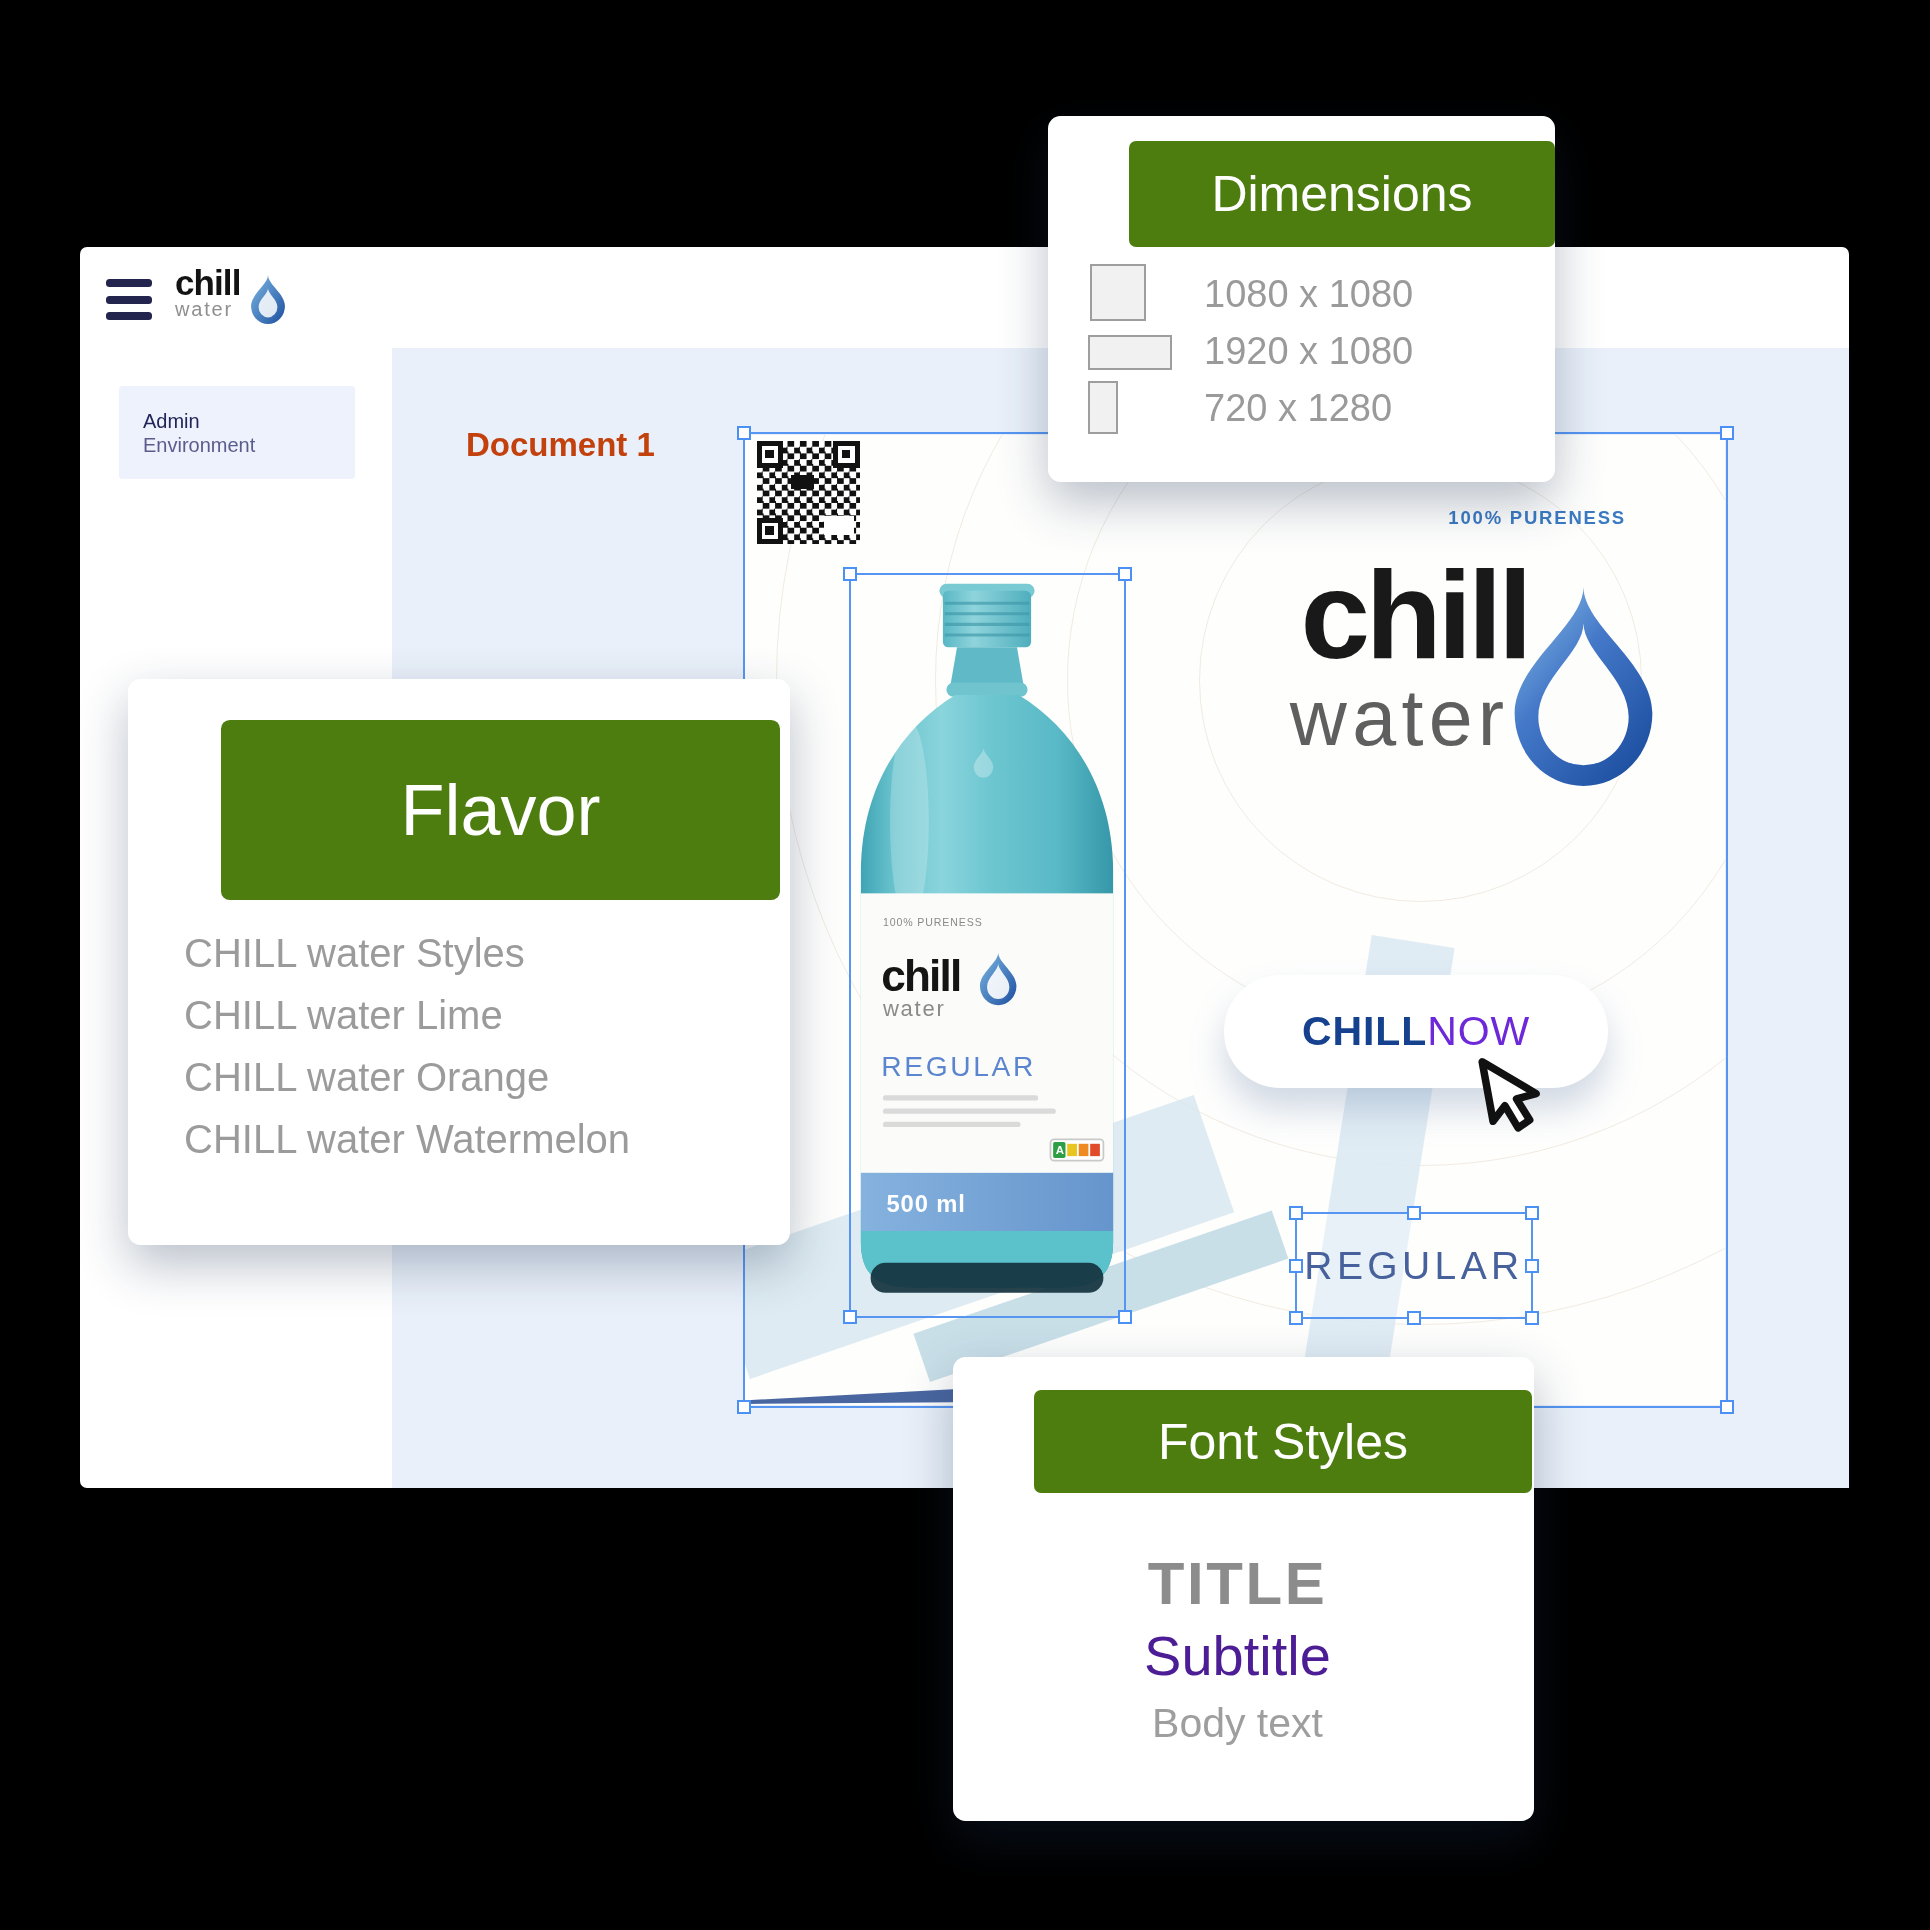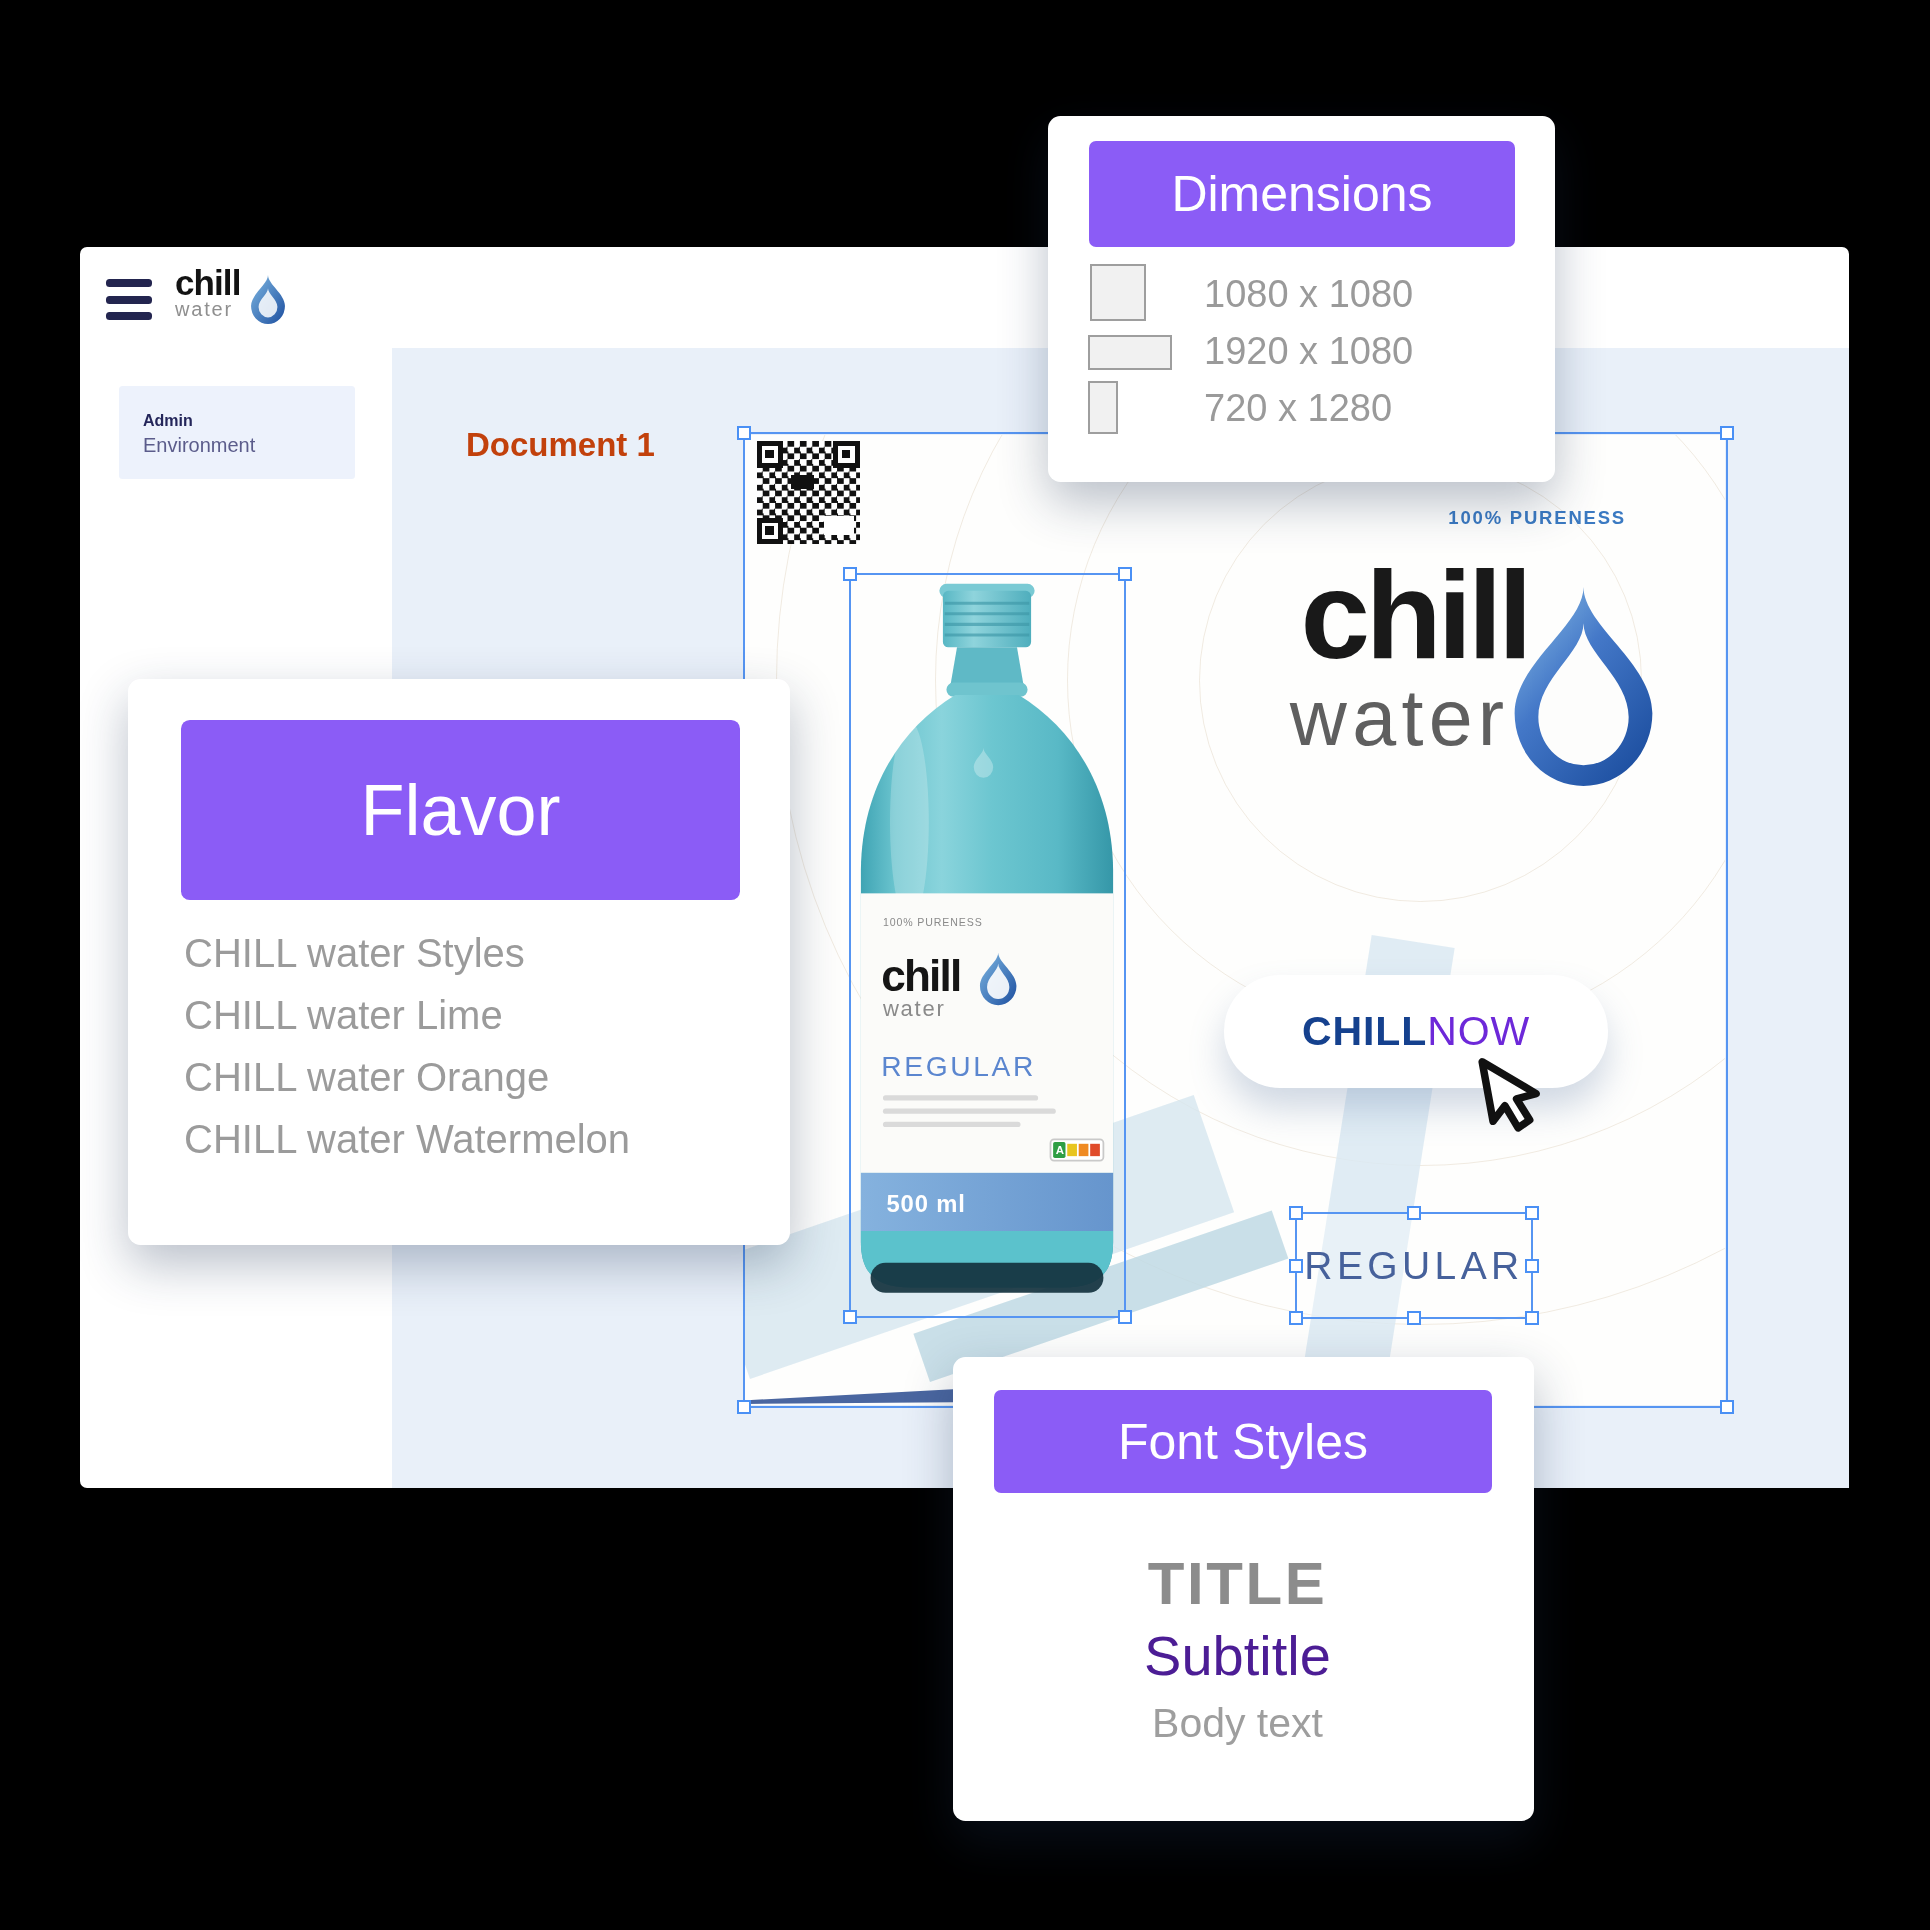--- a/index.html
+++ b/index.html
@@ -10,21 +10,21 @@
   .window{position:absolute;left:80px;top:247px;width:1769px;height:1241px;background:#fff;border-radius:7px;}
   .hamburger{position:absolute;left:106px;top:279px;width:46px;height:41px;display:flex;flex-direction:column;justify-content:space-between;cursor:pointer;}
   .hamburger span{display:block;height:8px;border-radius:3.5px;background:#23254F;}
   .logo-top{position:absolute;left:175px;top:266px;width:124px;}
   .logo-top .lt-bold{font-size:35px;font-weight:800;color:#131313;letter-spacing:-0.9px;line-height:34px;}
   .logo-top .lt-light{font-size:20px;font-weight:400;color:#8F8F8F;letter-spacing:1.8px;line-height:19.4px;}
   .logo-top svg{position:absolute;left:76px;top:8.8px;}
 
   .canvas-area{position:absolute;left:392px;top:348px;width:1457px;height:1140px;background:#E9F0F9;}
   .admin-box{position:absolute;left:119px;top:386px;width:236px;height:93px;background:#EDF2FC;border-radius:3.5px;padding-left:24px;box-sizing:border-box;display:flex;flex-direction:column;justify-content:center;cursor:pointer;}
-  .admin-box .a1{font-size:16px;font-weight:700;color:#24265A;line-height:24px;}
+  .admin-box .a1{font-size:20px;font-weight:400;color:#24265A;line-height:24px;}
   .admin-box .a2{font-size:20px;font-weight:400;color:#5B5C8B;line-height:24px;}
   .doc-title{position:absolute;left:466px;top:426px;font-size:33px;font-weight:700;color:#c2410c;}
 
   
   .document{position:absolute;left:745px;top:435px;width:980px;height:970px;background:#FEFEFD;overflow:hidden;}
   .arc{position:absolute;border:1.8px solid rgba(225,210,190,.45);border-radius:50%;}
   .doc-selection{position:absolute;left:743px;top:432px;width:985px;height:976px;border:2.6px solid #5695F2;box-sizing:border-box;z-index:5;pointer-events:none;}
   .hd{position:absolute;width:14px;height:14px;background:#fff;border:2.6px solid #4A90F5;box-sizing:border-box;z-index:6;pointer-events:auto;}
   .hd.tl{left:-8px;top:-8px}.hd.tr{right:-8px;top:-8px}.hd.bl{left:-8px;bottom:-8px}.hd.br{right:-8px;bottom:-8px}
   .hd.tc{left:calc(50% - 7px);top:-8px}.hd.bc{left:calc(50% - 7px);bottom:-8px}
@@ -53,21 +53,21 @@
   .cta .b{font-weight:800;color:#15418E;}
   .cta .r{font-weight:400;color:#6d28d9;}
   .cursor{position:absolute;left:729px;top:618px;z-index:3;}
 
   .sel-box{position:absolute;left:104px;top:138px;width:277px;height:745px;border:2.6px solid #5695F2;box-sizing:border-box;}
   .regular-box{position:absolute;left:550px;top:777px;width:238px;height:107px;border:2.6px solid #5695F2;box-sizing:border-box;display:flex;align-items:center;justify-content:center;background:rgba(255,255,255,.25);}
   .regular-box .txt{font-size:39px;font-weight:400;color:#46619B;letter-spacing:4.4px;}
 
   
   .panel{position:absolute;background:#fff;border-radius:12.4px;box-shadow:0 19.4px 49px rgba(25,45,80,.30);z-index:10;}
-  .panel-header{position:absolute;background:#8b5cf6;color:#fff;display:flex;align-items:center;justify-content:center;cursor:pointer;}
+  .panel-header{position:absolute;background:#4d7c0f;color:#fff;display:flex;align-items:center;justify-content:center;cursor:pointer;margin-left:40px;}
   .p-dimensions{left:1048px;top:116px;width:507px;height:366px;}
   .p-dimensions .panel-header{left:41px;top:25px;width:426px;height:106px;border-radius:7px;font-size:50px;}
   .dim-rows{position:absolute;left:40px;top:141px;width:441px;height:221px;}
   .dim-shape{position:absolute;background:#F1F1F1;border:2.6px solid #9E9E9E;box-sizing:border-box;}
   .dim-label{position:absolute;left:116px;font-size:38px;color:#9A9A9A;line-height:53px;cursor:pointer;}
 
   .p-flavor{left:128px;top:679px;width:662px;height:566px;}
   .p-flavor .panel-header{left:53px;top:41px;width:559px;height:180px;border-radius:8.8px;font-size:72px;}
   .flavor-list{position:absolute;left:56px;top:243px;width:582px;}
   .flavor-list div{font-size:40px;color:#9B9B9B;line-height:62px;white-space:nowrap;cursor:pointer;}

